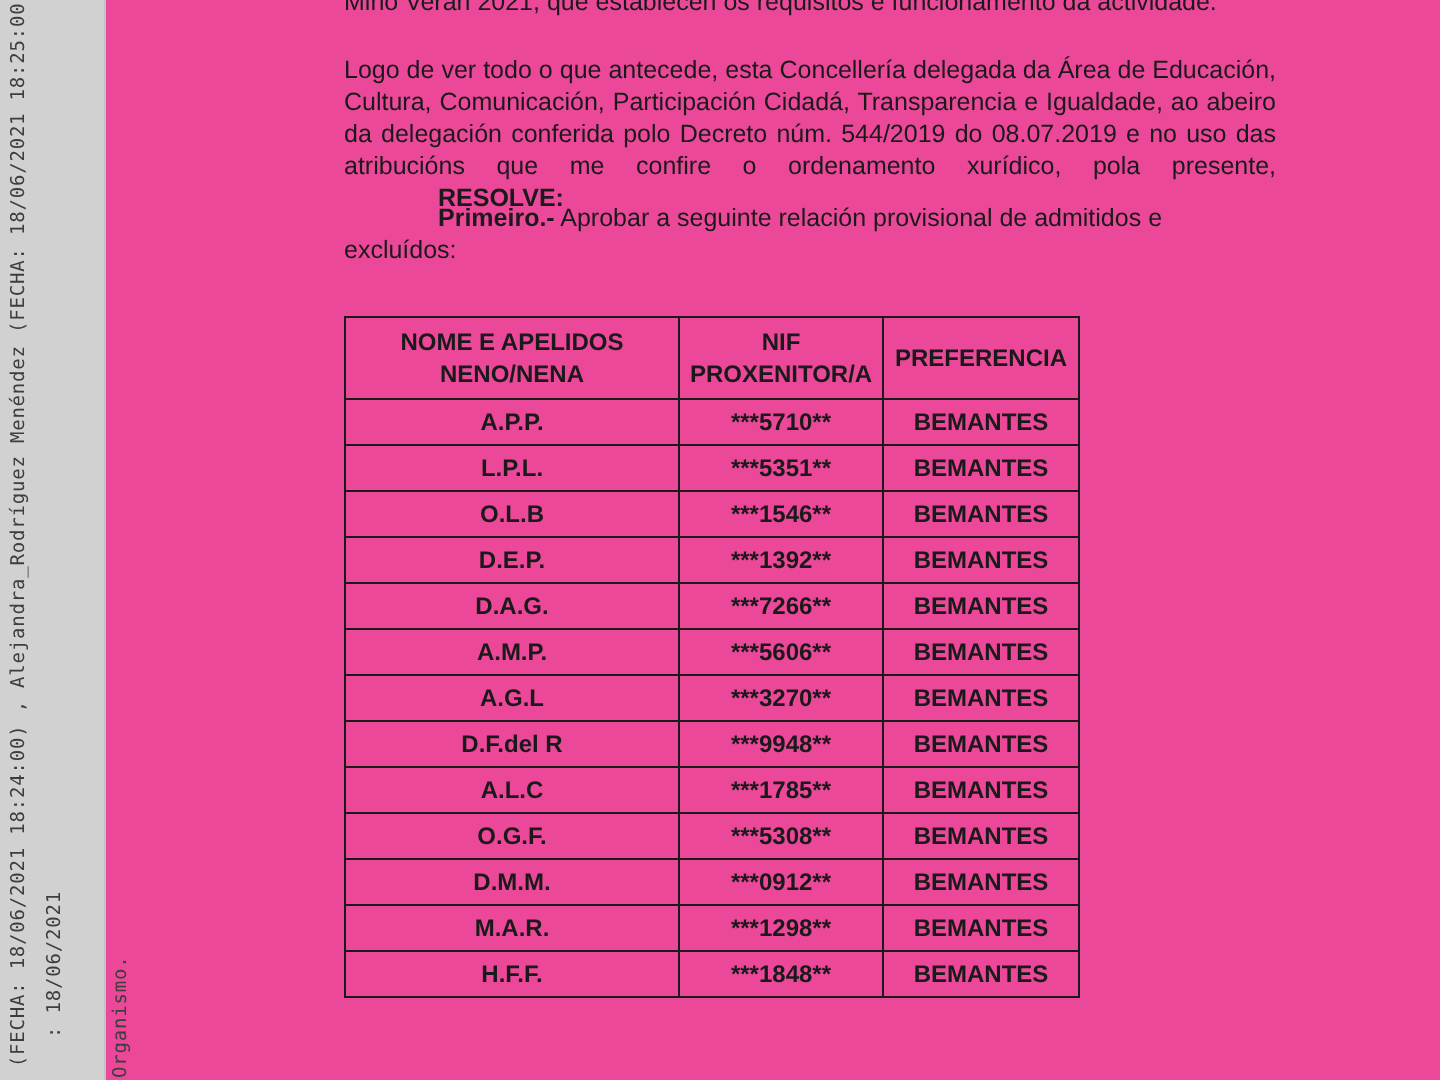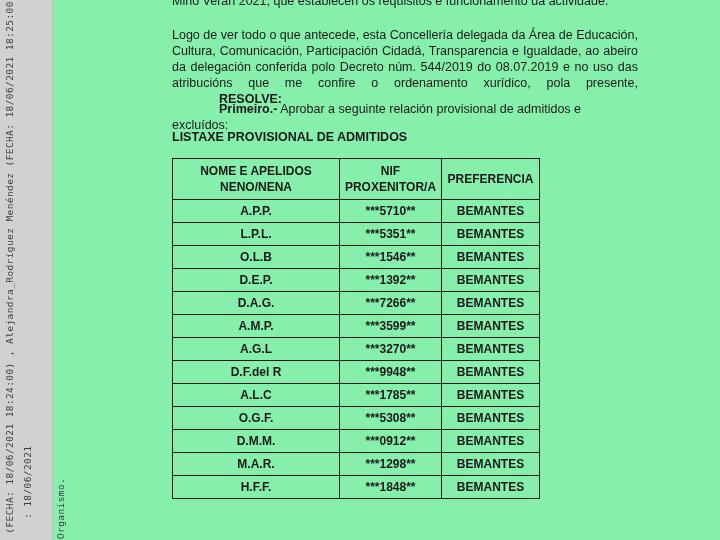--- a/index.html
+++ b/index.html
@@ -2,21 +2,21 @@
 <html><head>
 <meta charset="utf-8">
 <style>
   html,body{margin:0;padding:0;}
   body{
     width:720px;height:540px;overflow:hidden;position:relative;
     background:#ffffff;
     font-family:"Liberation Sans","DejaVu Sans",sans-serif;
     color:#1a1a1a;
   }
-  .page{position:absolute;inset:0;overflow:hidden;background:#86efac;}
+  .page{position:absolute;inset:0;overflow:hidden;background:#ec4899;}
 
   
   .margin-strip{
     position:absolute;left:0;top:0;width:52px;height:540px;
     background:#d2d1d1;border-right:1px solid #c4c3c3;
   }
   .vtext{
     position:absolute;
     transform:rotate(-90deg);
     transform-origin:0 0;
@@ -93,21 +93,20 @@
   <div class="vtext org">Organismo.</div>
 
   <div class="content">
 
     <div class="cut-top-line">Miño Verán 2021, que establecen os requisitos e funcionamento da actividade.</div>
 
     <div class="para-intro"><span>Logo de ver todo o que antecede, esta Concellería delegada da Área de Educación, Cultura, Comunicación, Participación Cidadá, Transparencia e Igualdade, ao abeiro da delegación conferida polo Decreto núm. 544/2019 do 08.07.2019 e no uso das atribucións que me confire o ordenamento xurídico, pola presente, </span><b>RESOLVE:</b></div>
 
     <div class="para-first"><b>Primeiro.-</b><span> Aprobar a seguinte relación provisional de admitidos e excluídos:</span></div>
 
-    <div class="list-heading">LISTAXE PROVISIONAL DE ADMITIDOS</div>
 
     <table class="admitted-table">
       <thead>
         <tr>
           <th class="col-name">
             <span class="th-line">NOME E APELIDOS</span>
             <span class="th-line">NENO/NENA</span>
           </th>
           <th class="col-nif">
             <span class="th-line">NIF</span>
@@ -139,21 +138,21 @@
             <td>***1392**</td>
             <td>BEMANTES</td>
           </tr>
           <tr>
             <td>D.A.G.</td>
             <td>***7266**</td>
             <td>BEMANTES</td>
           </tr>
           <tr>
             <td>A.M.P.</td>
-            <td>***3599**</td>
+            <td>***5606**</td>
             <td>BEMANTES</td>
           </tr>
           <tr>
             <td>A.G.L</td>
             <td>***3270**</td>
             <td>BEMANTES</td>
           </tr>
           <tr>
             <td>D.F.del R</td>
             <td>***9948**</td>

